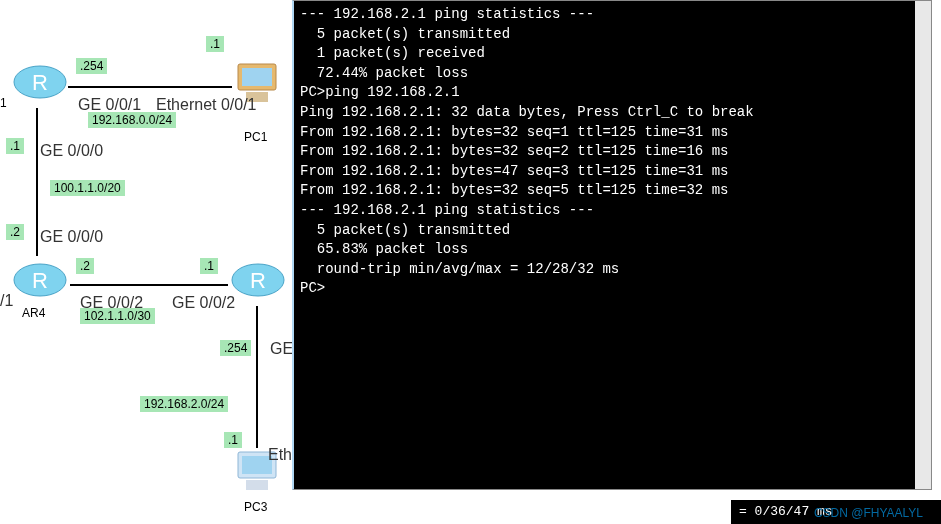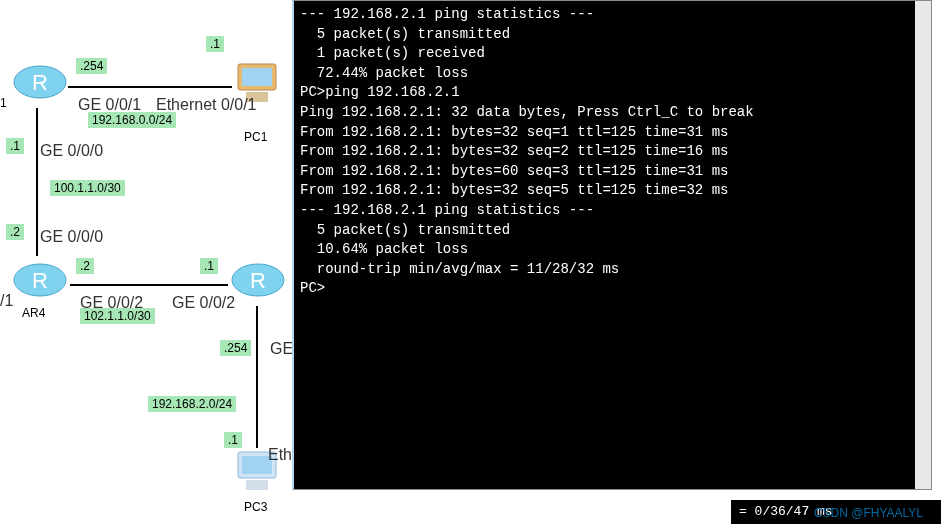--- a/index.html
+++ b/index.html
@@ -69,27 +69,27 @@
         <rect x="10" y="8" width="30" height="18" fill="#9fd3f0"></rect>
         <rect x="14" y="32" width="22" height="10" fill="#d3ddea"></rect>
       </svg>
   </div>
   <div class="lbl" style="left:244px;top:500px">PC3</div>
 
   <div class="tag" style="left:76px;top:58px">.254</div>
   <div class="tag" style="left:206px;top:36px">.1</div>
   <div class="tag" style="left:88px;top:112px">192.168.0.0/24</div>
   <div class="tag" style="left:6px;top:138px">.1</div>
-  <div class="tag" style="left:50px;top:180px">100.1.1.0/30</div>
+  <div class="tag" style="left:50px;top:180px">100.1.1.0/20</div>
   <div class="tag" style="left:6px;top:224px">.2</div>
   <div class="tag" style="left:76px;top:258px">.2</div>
   <div class="tag" style="left:200px;top:258px">.1</div>
   <div class="tag" style="left:80px;top:308px">102.1.1.0/30</div>
   <div class="tag" style="left:220px;top:340px">.254</div>
-  <div class="tag" style="left:148px;top:396px">192.168.2.0/24</div>
+  <div class="tag" style="left:140px;top:396px">192.168.2.0/24</div>
   <div class="tag" style="left:224px;top:432px">.1</div>
 
   <div class="iface" style="left:78px;top:96px">GE 0/0/1</div>
   <div class="iface" style="left:156px;top:96px">Ethernet 0/0/1</div>
   <div class="iface" style="left:40px;top:142px">GE 0/0/0</div>
   <div class="iface" style="left:40px;top:228px">GE 0/0/0</div>
   <div class="iface" style="left:80px;top:294px">GE 0/0/2</div>
   <div class="iface" style="left:172px;top:294px">GE 0/0/2</div>
   <div class="iface" style="left:270px;top:340px">GE</div>
   <div class="iface" style="left:268px;top:446px">Eth</div>
@@ -101,27 +101,27 @@
       <div class="row">--- 192.168.2.1 ping statistics ---</div>
       <div class="row">  5 packet(s) transmitted</div>
       <div class="row">  1 packet(s) received</div>
       <div class="row">  72.44% packet loss</div>
       <div class="row"></div>
       <div class="row">PC&gt;ping 192.168.2.1</div>
       <div class="row"></div>
       <div class="row">Ping 192.168.2.1: 32 data bytes, Press Ctrl_C to break</div>
       <div class="row">From 192.168.2.1: bytes=32 seq=1 ttl=125 time=31 ms</div>
       <div class="row">From 192.168.2.1: bytes=32 seq=2 ttl=125 time=16 ms</div>
-      <div class="row">From 192.168.2.1: bytes=60 seq=3 ttl=125 time=31 ms</div>
+      <div class="row">From 192.168.2.1: bytes=47 seq=3 ttl=125 time=31 ms</div>
       <div class="row">From 192.168.2.1: bytes=32 seq=5 ttl=125 time=32 ms</div>
       <div class="row"></div>
       <div class="row">--- 192.168.2.1 ping statistics ---</div>
       <div class="row">  5 packet(s) transmitted</div>
-      <div class="row">  10.64% packet loss</div>
-      <div class="row">  round-trip min/avg/max = 11/28/32 ms</div>
+      <div class="row">  65.83% packet loss</div>
+      <div class="row">  round-trip min/avg/max = 12/28/32 ms</div>
       <div class="row"></div>
       <div class="row">PC&gt;</div>
     </div>
   <div class="scrollbar"></div>
 </div>
 
 <div class="term2">
   <span>= 0/36/47 ms</span>
 </div>
 

